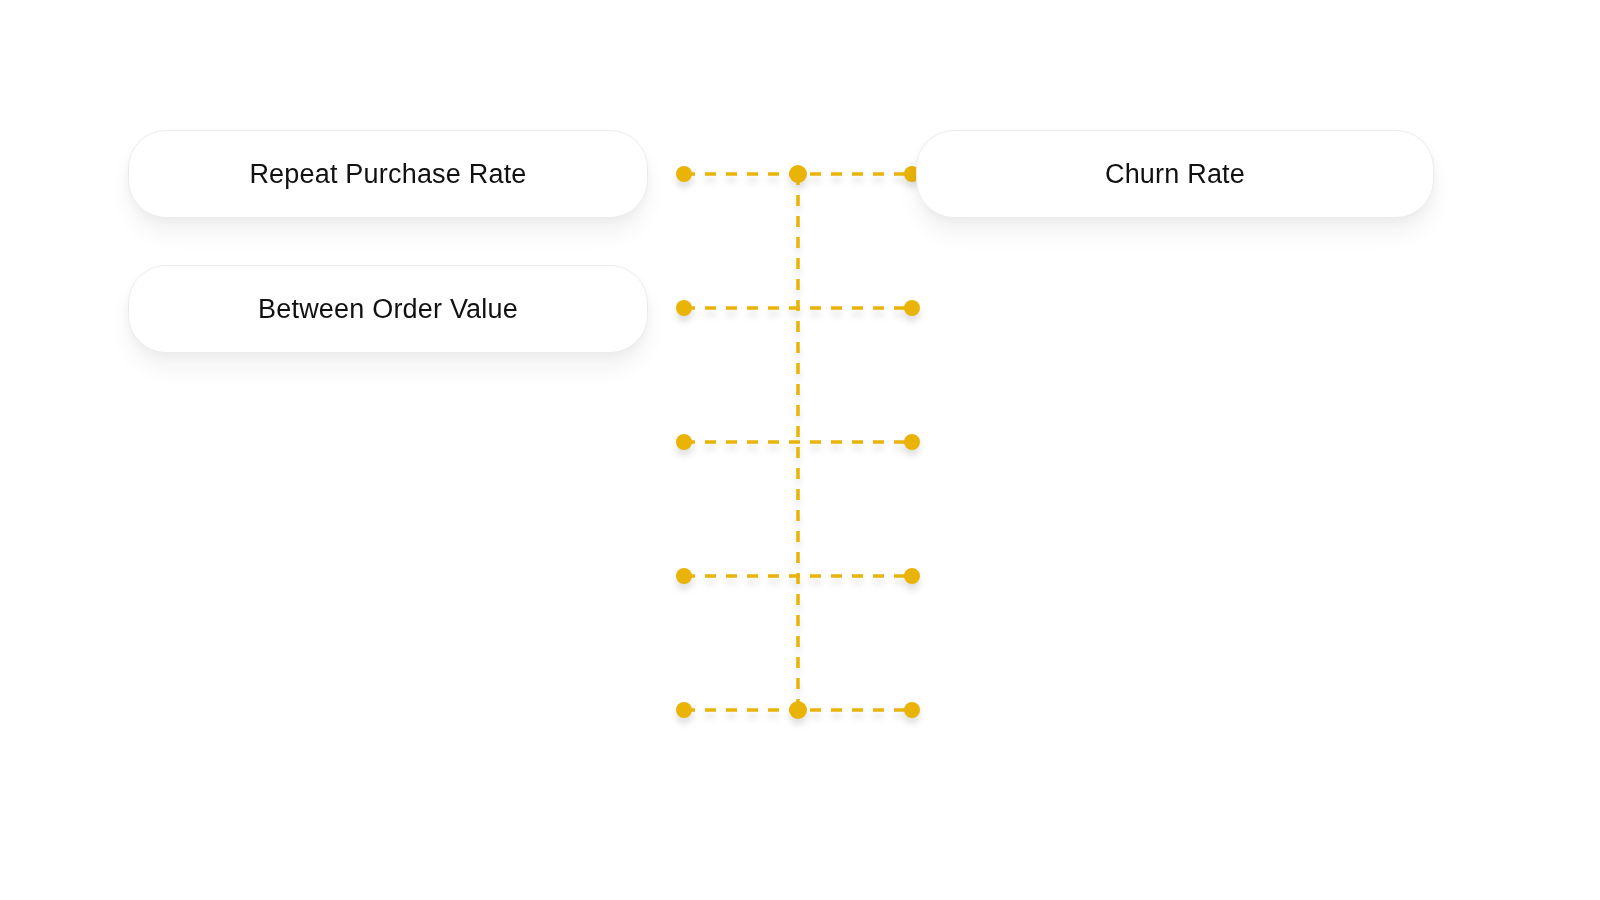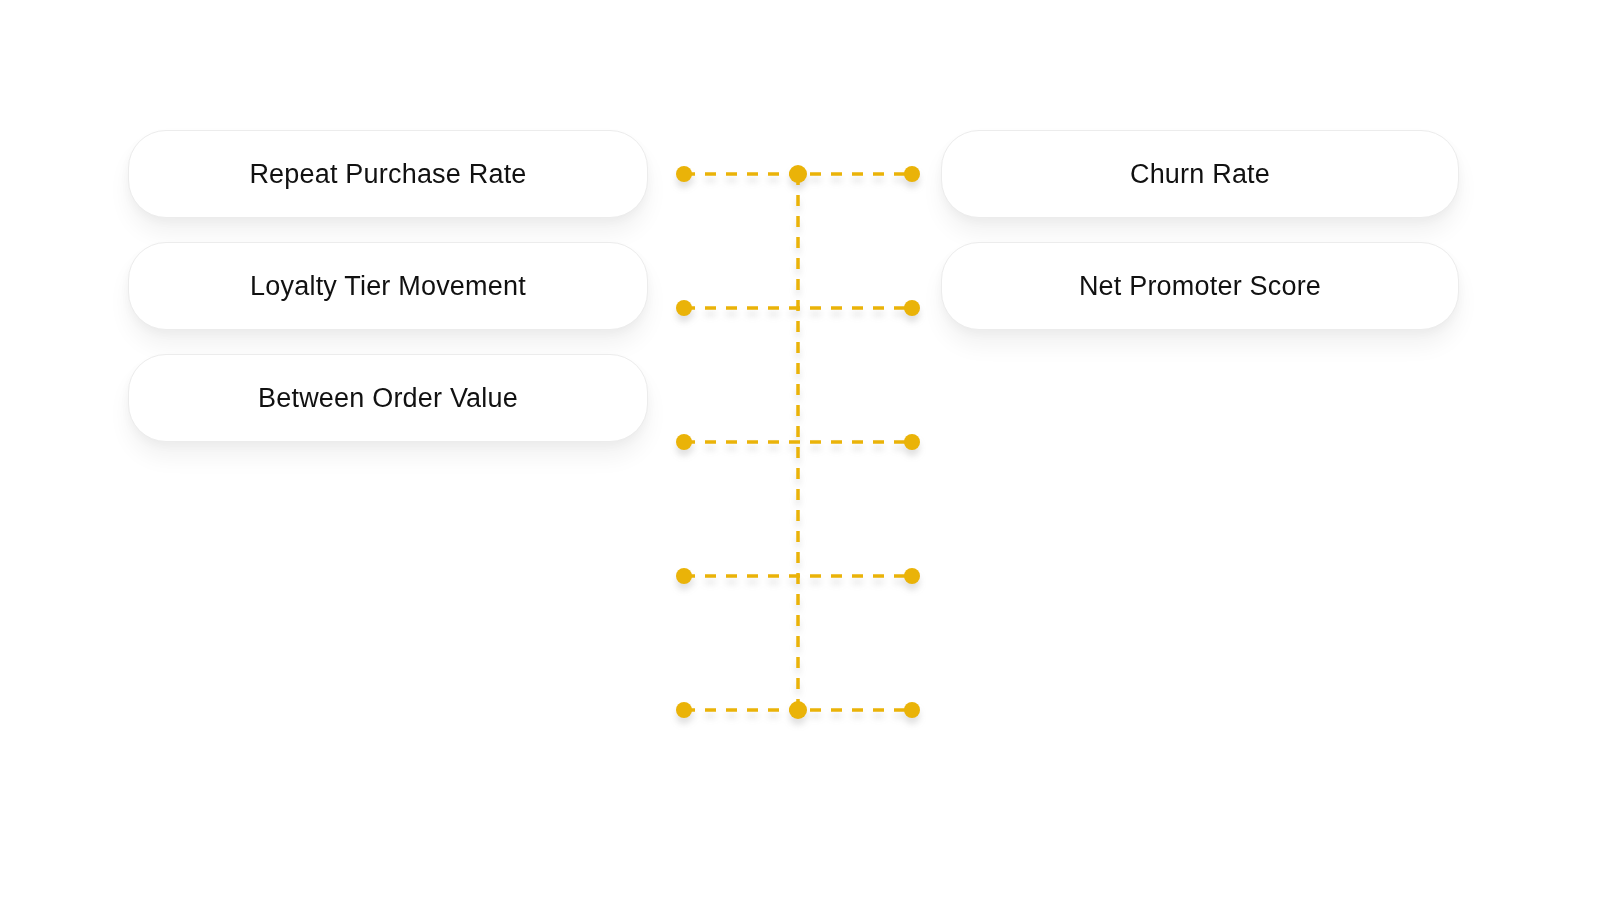--- a/index.html
+++ b/index.html
@@ -14,24 +14,24 @@
   .canvas {
     position: relative;
     width: 1600px;
     height: 900px;
   }
   .col {
     position: absolute;
     top: 130px;
     display: flex;
     flex-direction: column;
-    gap: 24px;
+    gap: 47px;
   }
   .col-left  { left: 128px; width: 520px; }
-  .col-right { left: 941px; width: 518px; }
+  .col-right { left: 916px; width: 518px; }
   .pill {
     box-sizing: border-box;
     height: 88px;
     border-radius: 38px;
     background: var(--box-bg, #ffffff);
     border: 1.5px solid var(--box-border, #ececec);
     box-shadow: 0 16px 22px rgba(0,0,0,0.05), 0 4px 10px rgba(0,0,0,0.035);
     display: flex;
     align-items: center;
     justify-content: center;
@@ -78,29 +78,23 @@
       <circle cx="912" cy="710" r="8"></circle>
       <circle cx="798" cy="710" r="9"></circle>
     </g>
   </svg>
 
   <div class="col col-left">
     <div class="pill">
       <span class="pill-label">Repeat Purchase Rate</span>
     </div>
     <div class="pill">
-      <span class="pill-label">Loyalty Tier Movement</span>
-    </div>
-    <div class="pill">
       <span class="pill-label">Between Order Value</span>
     </div>
   </div>
 
   <div class="col col-right">
     <div class="pill">
       <span class="pill-label">Churn Rate</span>
     </div>
-    <div class="pill">
-      <span class="pill-label">Net Promoter Score</span>
-    </div>
   </div>
 
 </div>
 
 </body></html>

